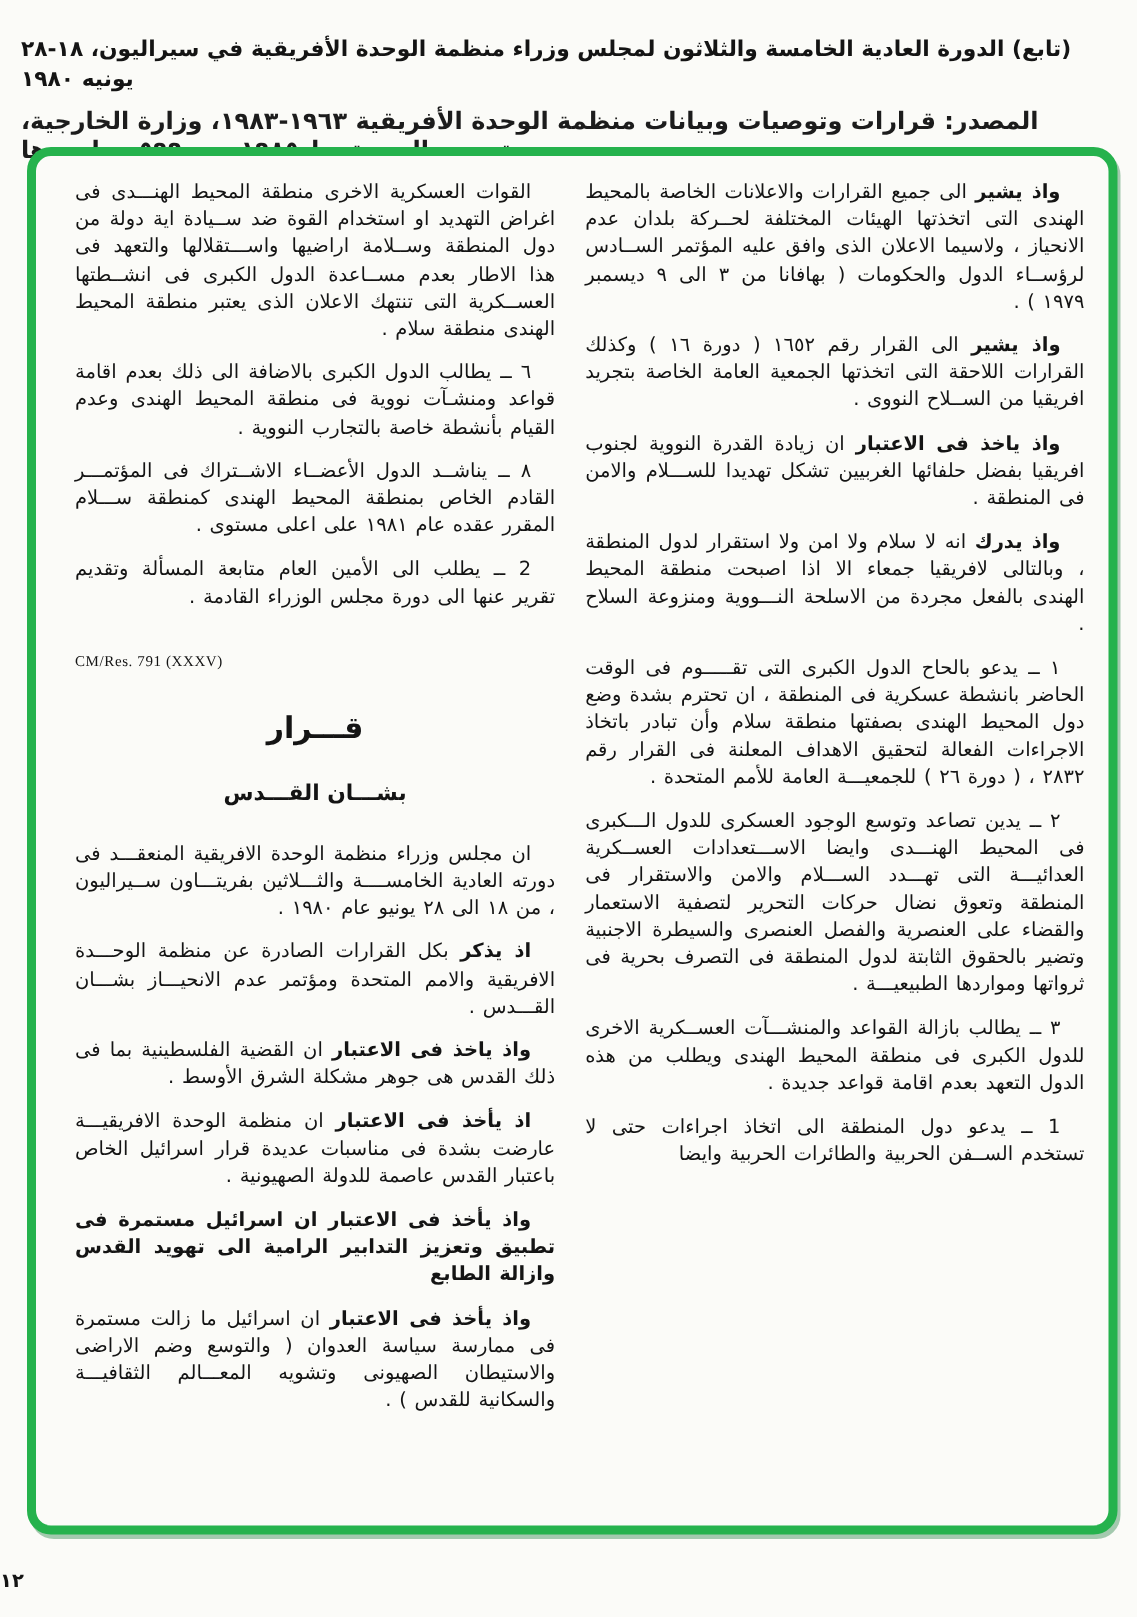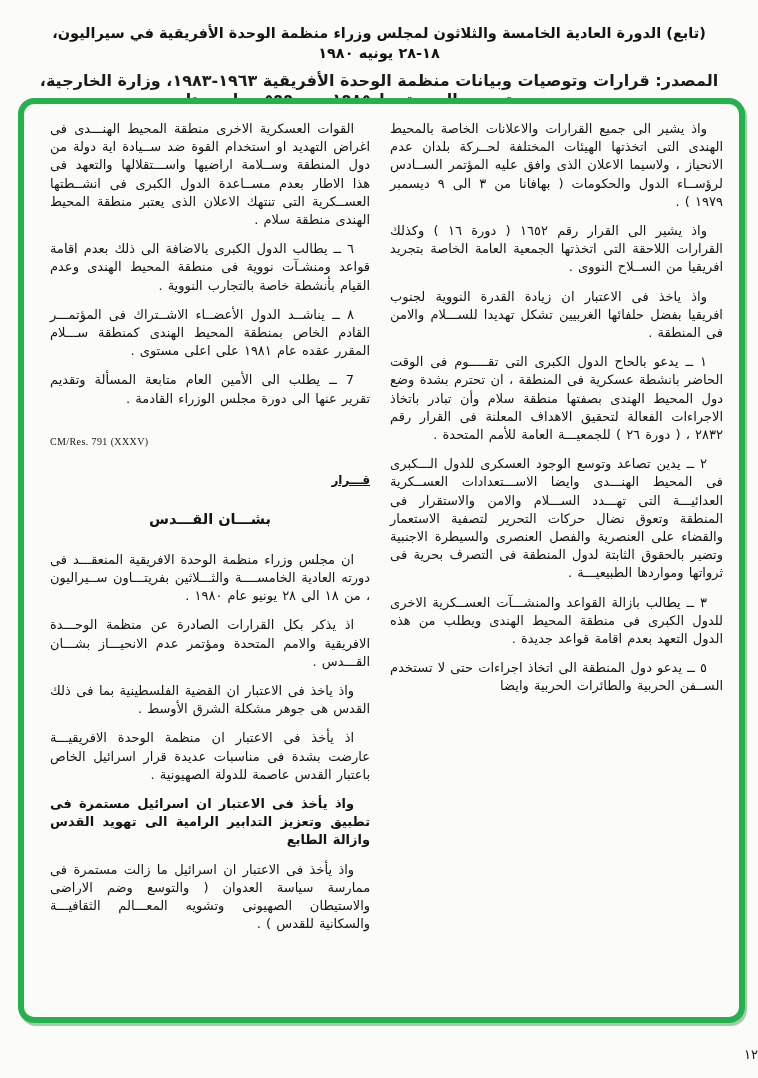--- a/index.html
+++ b/index.html
@@ -5,21 +5,21 @@
   html,body{margin:0;padding:0;}
   body{
     width:758px;height:1078px;
     background:#fbfbf8;
     font-family:"DejaVu Sans", sans-serif;
     color:#141414;
     position:relative;
     overflow:hidden;
   }
   .page{position:relative;width:758px;height:1078px;direction:rtl;}
-  .page-header{padding:24px 36px 0;text-align:center;direction:rtl;}
+  .page-header{padding:24px 14px 0;text-align:left;direction:rtl;}
   .hdr-line1{font-weight:bold;font-size:14.5px;line-height:1.35;letter-spacing:0;}
   .hdr-line2{font-weight:bold;font-size:16px;margin-top:8px;color:#1c1c1c;}
   .green-box{
     position:absolute;top:98px;right:13px;
     width:727px;height:925px;
     box-sizing:border-box;
     border:6px solid #25b24d;
     border-radius:16px;
     box-shadow:2px 3px 0 rgba(22,122,52,.38);
     background:#fbfbf8;
@@ -33,71 +33,72 @@
   }
   .col{flex:1;direction:rtl;text-align:justify;}
   .col-right{flex:1.04;}
   .para{
     margin:0 0 11px 0;
     font-size:13px;
     line-height:18.2px;
     text-indent:16px;
     word-spacing:1px;
   }
-  .para .lead{font-weight:normal;}
+  .para .lead{font-weight:bold;}
   .para.bold-para{font-weight:bold;}
   .doc-ref{
     direction:ltr;text-align:left;
     font-family:"Liberation Serif", serif;
     font-size:10px;letter-spacing:.4px;
     margin:28px 0 0 0;
   }
   .res-heading{
-    text-align:right;font-weight:bold;
-    font-size:12px;margin:26px 0 0 0;text-decoration:underline;
+    text-align:center;font-weight:bold;
+    font-size:20px;margin:26px 0 0 0;
   }
   .res-subheading{
     text-align:center;font-weight:bold;
     font-size:14.5px;margin:24px 0 24px 0;
   }
   .intro-gap{margin-top:22px;}
   .page-footer{
     position:absolute;bottom:16px;left:0;width:100%;
-    text-align:right;font-weight:normal;font-size:13px;
+    text-align:left;font-weight:bold;font-size:13px;
     letter-spacing:6px;
   }
 </style>
 </head>
 <body>
 
 <div class="page">
 
   <header class="page-header">
     <div class="hdr-line1">(تابع) الدورة العادية الخامسة والثلاثون لمجلس وزراء منظمة الوحدة الأفريقية في سيراليون، ١٨-٢٨ يونيه ١٩٨٠</div>
     <div class="hdr-line2">المصدر: قرارات وتوصيات وبيانات منظمة الوحدة الأفريقية ١٩٦٣-١٩٨٣، وزارة الخارجية، جمهورية مصر العربية، ط ١٩٨٥، ص ٥٩٩ وما بعدها</div>
   </header>
 
   <div class="green-box">
     <div class="columns">
 
       <section class="col col-right">
         <p class="para"><strong class="lead">واذ يشير</strong><span> الى جميع القرارات والاعلانات الخاصة بالمحيط الهندى التى اتخذتها الهيئات المختلفة لحــركة بلدان عدم الانحياز ، ولاسيما الاعلان الذى وافق عليه المؤتمر الســادس لرؤســاء الدول والحكومات ( بهافانا من ٣ الى ٩ ديسمبر ١٩٧٩ ) .</span></p>
         <p class="para"><strong class="lead">واذ يشير</strong><span> الى القرار رقم ١٦٥٢ ( دورة ١٦ ) وكذلك القرارات اللاحقة التى اتخذتها الجمعية العامة الخاصة بتجريد افريقيا من الســلاح النووى .</span></p>
         <p class="para"><strong class="lead">واذ ياخذ فى الاعتبار</strong><span> ان زيادة القدرة النووية لجنوب افريقيا بفضل حلفائها الغربيين تشكل تهديدا للســـلام والامن فى المنطقة .</span></p>
+        <p class="para"><strong class="lead">واذ يدرك</strong><span> انه لا سلام ولا امن ولا استقرار لدول المنطقة ، وبالتالى لافريقيا جمعاء الا اذا اصبحت منطقة المحيط الهندى بالفعل مجردة من الاسلحة النـــووية ومنزوعة السلاح .</span></p>
         <p class="para"><strong class="lead"></strong><span>١ ــ يدعو بالحاح الدول الكبرى التى تقـــــوم فى الوقت الحاضر بانشطة عسكرية فى المنطقة ، ان تحترم بشدة وضع دول المحيط الهندى بصفتها منطقة سلام وأن تبادر باتخاذ الاجراءات الفعالة لتحقيق الاهداف المعلنة فى القرار رقم ٢٨٣٢ ، ( دورة ٢٦ ) للجمعيـــة العامة للأمم المتحدة .</span></p>
         <p class="para"><strong class="lead"></strong><span>٢ ــ يدين تصاعد وتوسع الوجود العسكرى للدول الـــكبرى فى المحيط الهنـــدى وايضا الاســـتعدادات العســكرية العدائيـــة التى تهـــدد الســـلام والامن والاستقرار فى المنطقة وتعوق نضال حركات التحرير لتصفية الاستعمار والقضاء على العنصرية والفصل العنصرى والسيطرة الاجنبية وتضير بالحقوق الثابتة لدول المنطقة فى التصرف بحرية فى ثرواتها ومواردها الطبيعيـــة .</span></p>
         <p class="para"><strong class="lead"></strong><span>٣ ــ يطالب بازالة القواعد والمنشـــآت العســكرية الاخرى للدول الكبرى فى منطقة المحيط الهندى ويطلب من هذه الدول التعهد بعدم اقامة قواعد جديدة .</span></p>
-        <p class="para"><strong class="lead"></strong><span>٥ ــ يدعو دول المنطقة الى اتخاذ اجراءات حتى لا تستخدم الســفن الحربية والطائرات الحربية وايضا</span></p>
+        <p class="para"><strong class="lead"></strong><span>1 ــ يدعو دول المنطقة الى اتخاذ اجراءات حتى لا تستخدم الســفن الحربية والطائرات الحربية وايضا</span></p>
       </section>
 
       <section class="col col-left">
         <p class="para"><strong class="lead"></strong><span>القوات العسكرية الاخرى منطقة المحيط الهنـــدى فى اغراض التهديد او استخدام القوة ضد ســيادة اية دولة من دول المنطقة وســلامة اراضيها واســـتقلالها والتعهد فى هذا الاطار بعدم مســاعدة الدول الكبرى فى انشــطتها العســكرية التى تنتهك الاعلان الذى يعتبر منطقة المحيط الهندى منطقة سلام .</span></p>
         <p class="para"><strong class="lead"></strong><span>٦ ــ يطالب الدول الكبرى بالاضافة الى ذلك بعدم اقامة قواعد ومنشـآت نووية فى منطقة المحيط الهندى وعدم القيام بأنشطة خاصة بالتجارب النووية .</span></p>
         <p class="para"><strong class="lead"></strong><span>٨ ــ يناشــد الدول الأعضــاء الاشــتراك فى المؤتمـــر القادم الخاص بمنطقة المحيط الهندى كمنطقة ســـلام المقرر عقده عام ١٩٨١ على اعلى مستوى .</span></p>
-        <p class="para"><strong class="lead"></strong><span>7 ــ يطلب الى الأمين العام متابعة المسألة وتقديم تقرير عنها الى دورة مجلس الوزراء القادمة .</span></p>
+        <p class="para"><strong class="lead"></strong><span>2 ــ يطلب الى الأمين العام متابعة المسألة وتقديم تقرير عنها الى دورة مجلس الوزراء القادمة .</span></p>
 
         <div class="doc-ref">CM/Res. 791 (XXXV)</div>
         <div class="res-heading">قـــرار</div>
         <div class="res-subheading">بشـــان القـــدس</div>
 
         <p class="para intro-gap"><strong class="lead"></strong><span>ان مجلس وزراء منظمة الوحدة الافريقية المنعقـــد فى دورته العادية الخامســــة والثـــلاثين بفريتـــاون ســيراليون ، من ١٨ الى ٢٨ يونيو عام ١٩٨٠ .</span></p>
         <p class="para"><strong class="lead">اذ يذكر</strong><span> بكل القرارات الصادرة عن منظمة الوحـــدة الافريقية والامم المتحدة ومؤتمر عدم الانحيـــاز بشـــان القـــدس .</span></p>
         <p class="para"><strong class="lead">واذ ياخذ فى الاعتبار</strong><span> ان القضية الفلسطينية بما فى ذلك القدس هى جوهر مشكلة الشرق الأوسط .</span></p>
         <p class="para"><strong class="lead">اذ يأخذ فى الاعتبار</strong><span> ان منظمة الوحدة الافريقيـــة عارضت بشدة فى مناسبات عديدة قرار اسرائيل الخاص باعتبار القدس عاصمة للدولة الصهيونية .</span></p>
         <p class="para bold-para"><strong class="lead"></strong><span>واذ يأخذ فى الاعتبار ان اسرائيل مستمرة فى تطبيق وتعزيز التدابير الرامية الى تهويد القدس وازالة الطابع</span></p>

